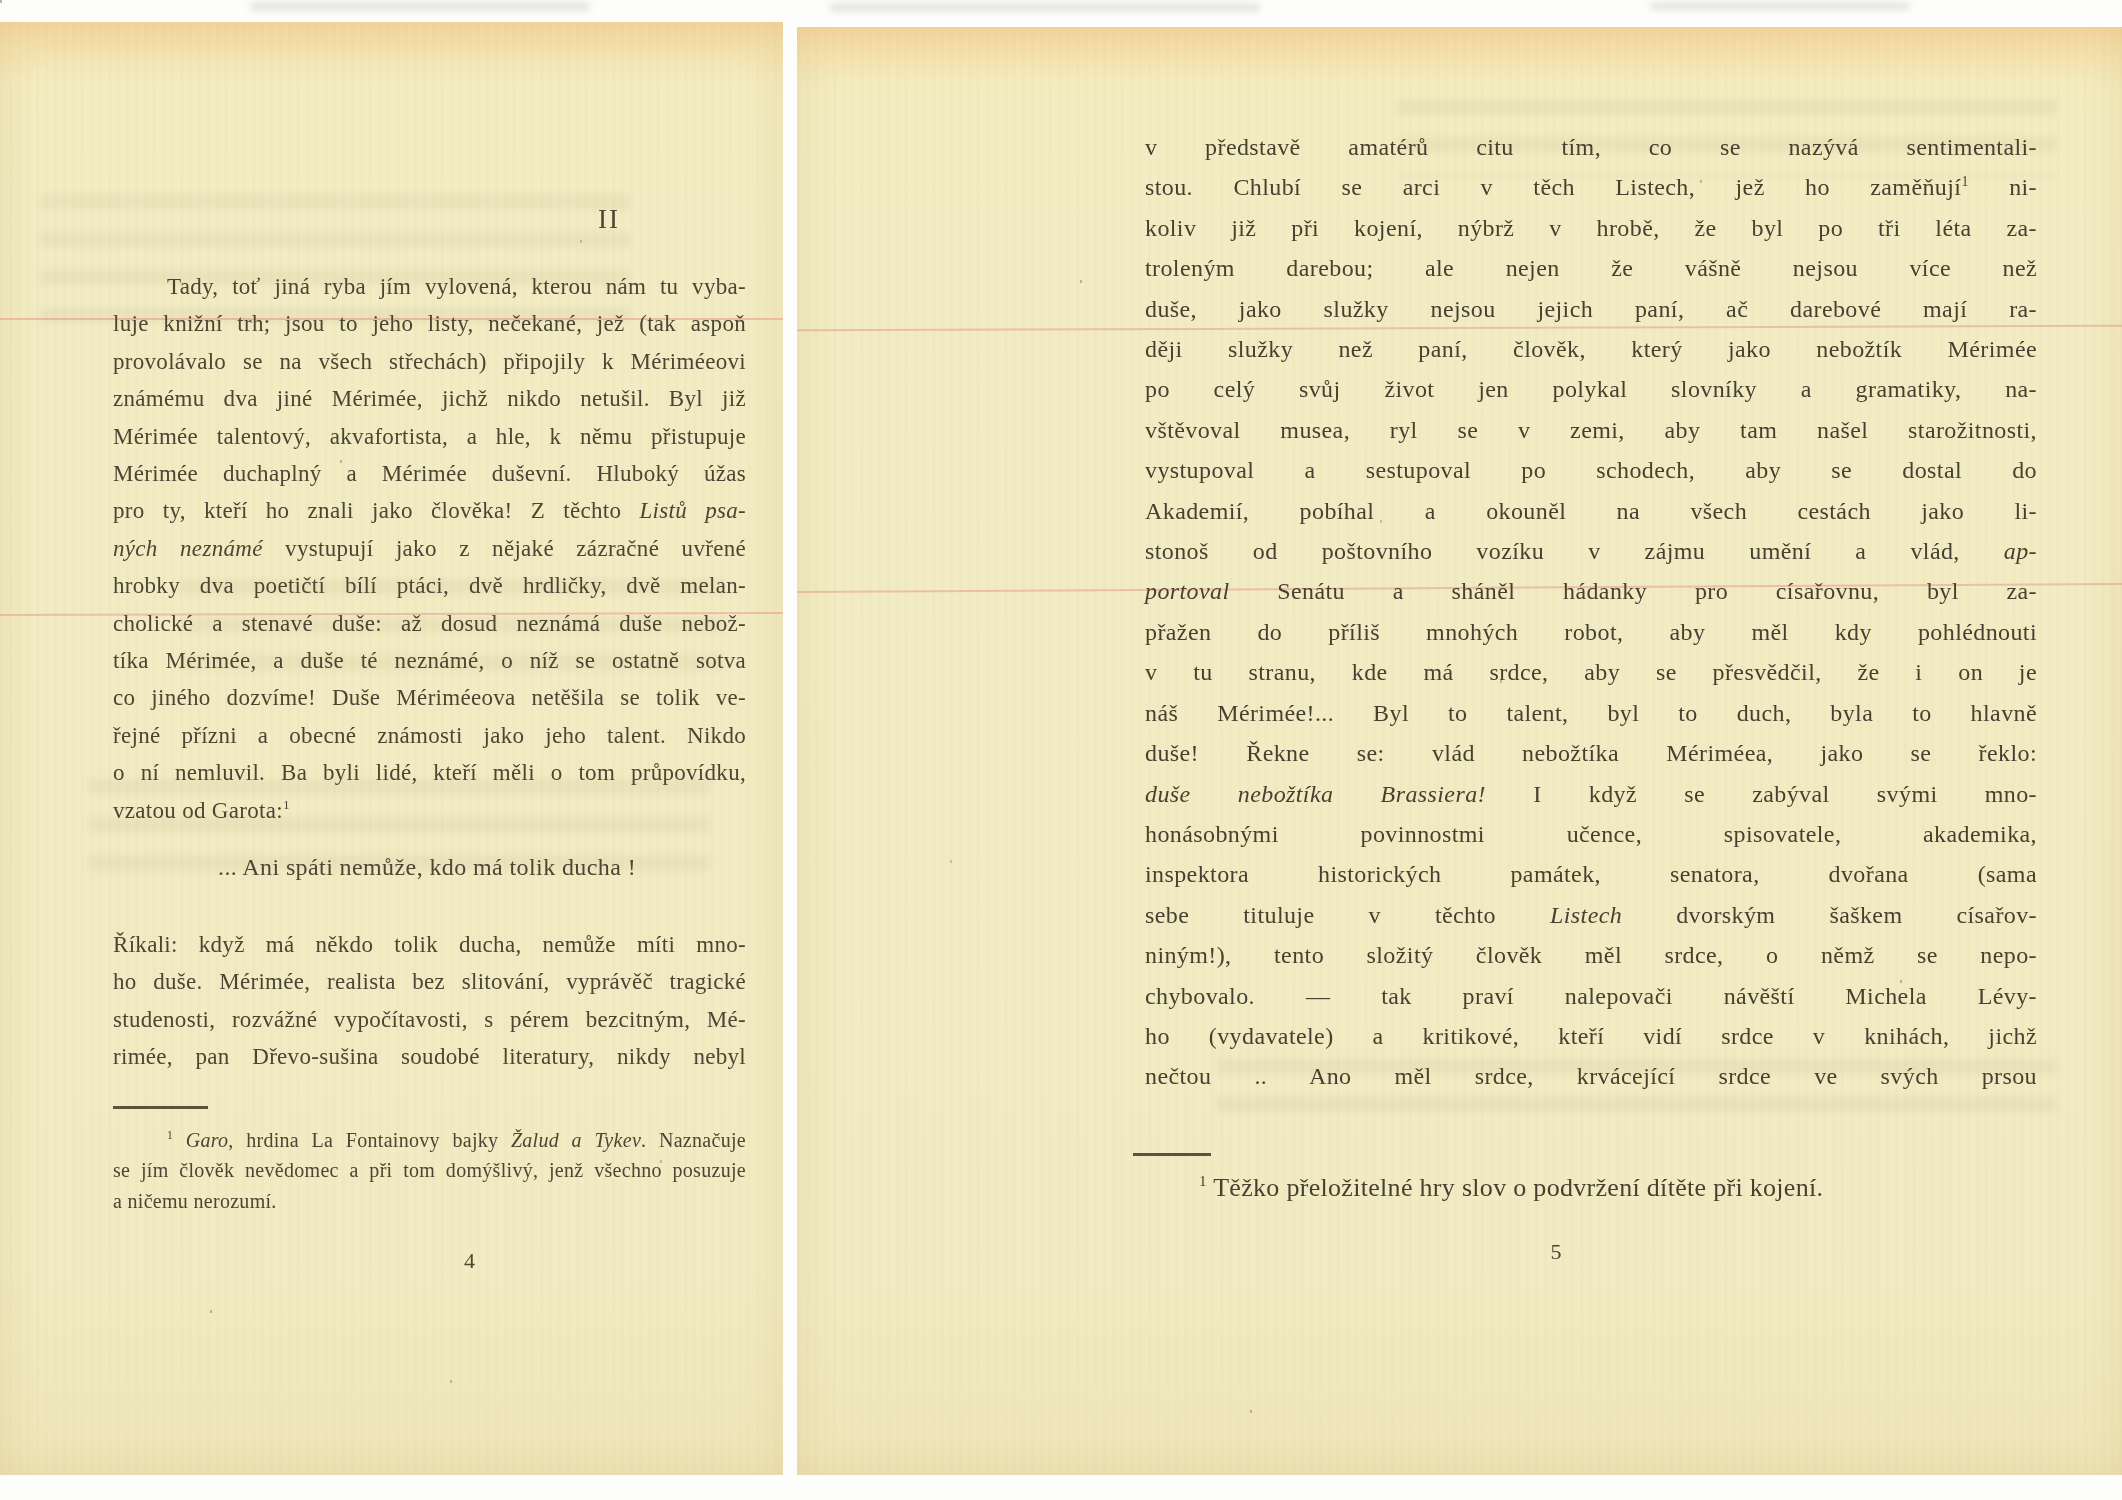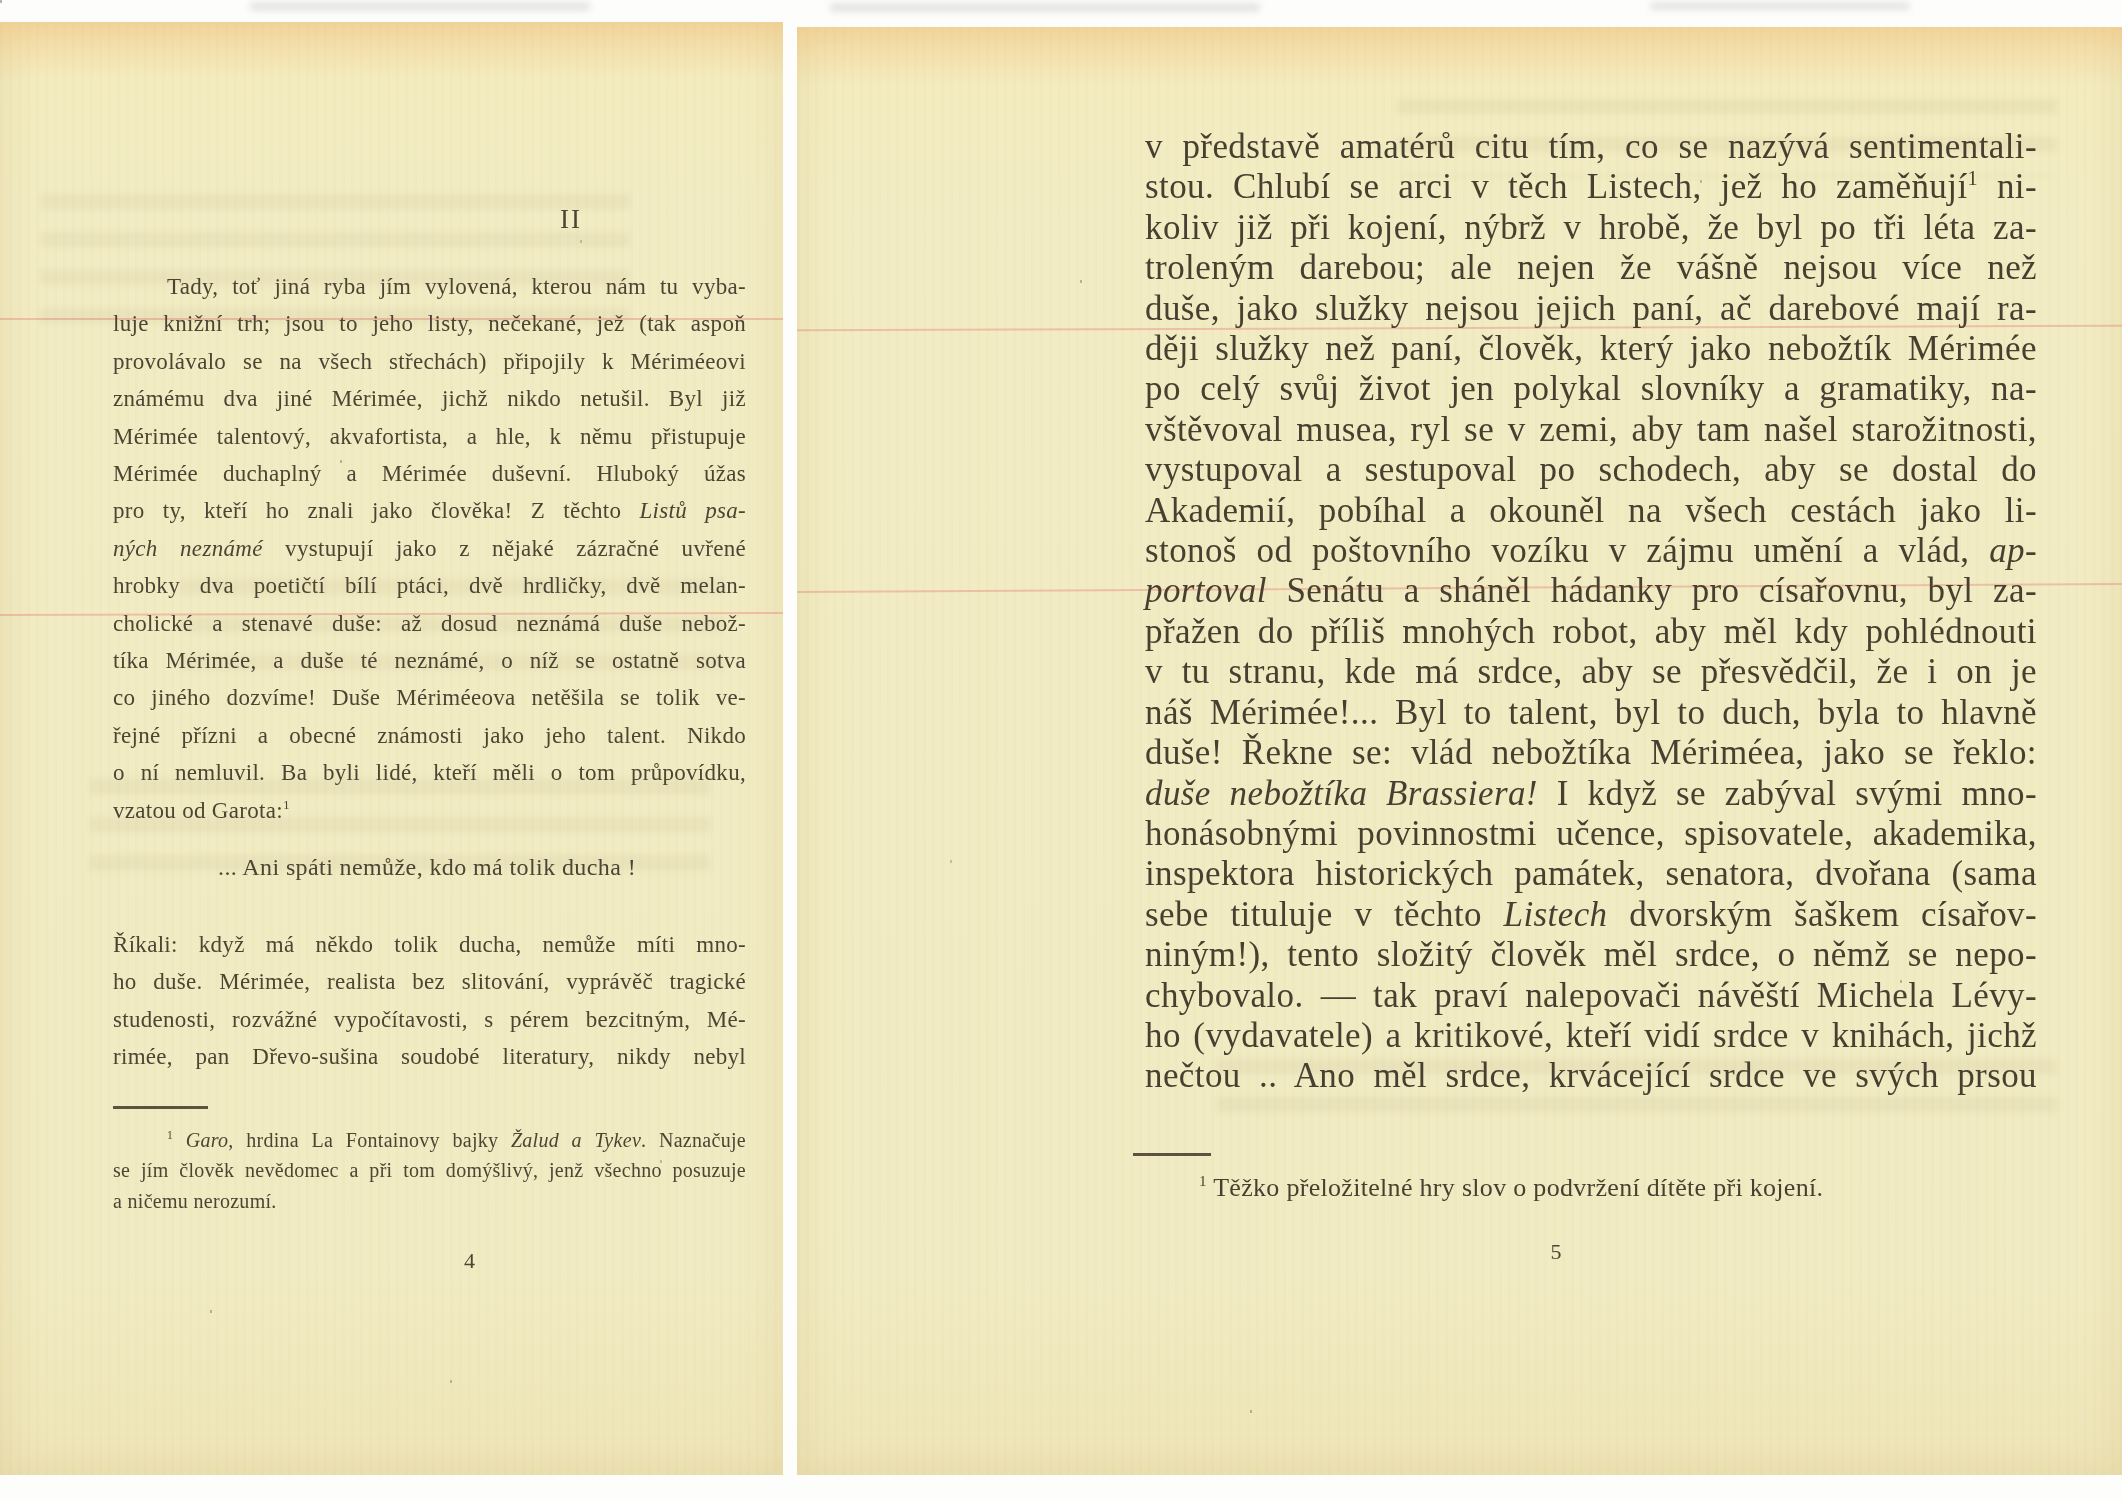--- a/index.html
+++ b/index.html
@@ -44,32 +44,32 @@
   .col{position:absolute;color:#4d4434;}
   .col .line{text-align:justify;text-align-last:justify;white-space:normal;}
   .col[data-last="left"] .line:last-child{text-align:left;text-align-last:left;}
   .col[data-indent-first="true"] .line:first-child{text-indent:54px;}
   i{font-style:italic;}
   sup{font-size:.58em;vertical-align:super;line-height:0;}
 
   .left-body{left:113px;width:633px;font-size:23px;line-height:37.4px;letter-spacing:.3px;}
   .left-p1{top:246px;}
   .left-p2{top:904px;}
-  .heading-left{position:absolute;left:560px;top:182px;width:60px;text-align:left;
+  .heading-left{position:absolute;left:560px;top:182px;width:60px;text-align:right;
     font-size:27px;color:#4d4434;letter-spacing:2px;}
   .quote-left{position:absolute;left:218px;top:832px;width:520px;font-size:24px;
     color:#4d4434;letter-spacing:.4px;}
   .fn-rule{position:absolute;background:#5c523f;height:3px;}
   .fn-rule-left{left:113px;top:1084px;width:95px;}
   .footnote-left{left:113px;width:633px;top:1103px;font-size:20px;line-height:30.4px;letter-spacing:.3px;}
   .footnote-left .line:first-child{text-indent:54px;}
   .pagenum{position:absolute;font-size:22px;color:#4d4434;text-align:center;}
   .pagenum-left{left:113px;top:1226px;width:633px;text-indent:80px;}
 
-  .right-body{left:348px;width:892px;font-size:35px;line-height:40.4px;letter-spacing:.4px;color:#483f30;}
+  .right-body{left:348px;width:892px;font-size:24px;line-height:40.4px;letter-spacing:.4px;color:#483f30;}
   .right-p{top:100px;}
   .fn-rule-right{left:336px;top:1126px;width:78px;}
   .footnote-right{position:absolute;left:348px;top:1146px;width:892px;font-size:26px;
     color:#483f30;text-indent:54px;letter-spacing:.3px;}
   .pagenum-right{left:348px;top:1212px;width:892px;text-indent:-70px;}
 </style>
 </head>
 <body>
 
 <div class="canvas">

